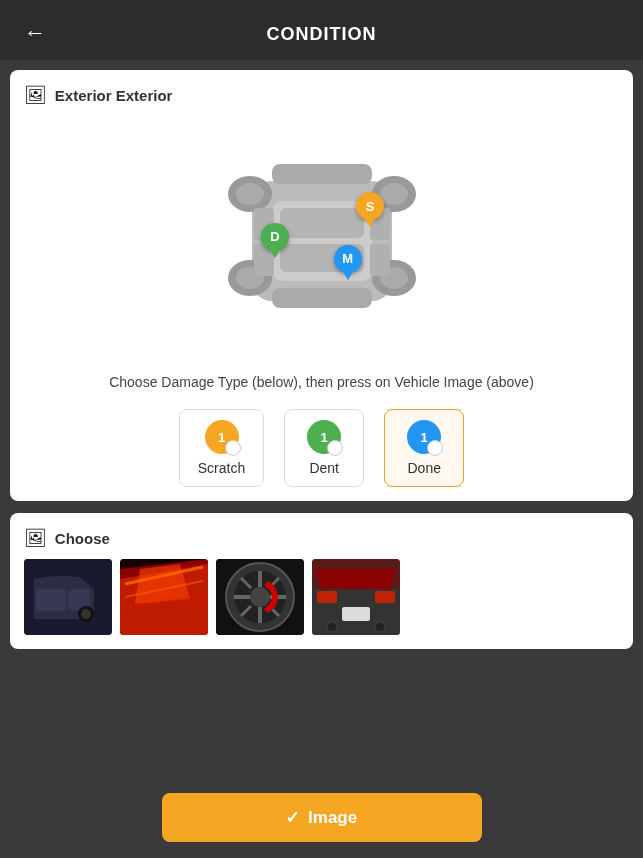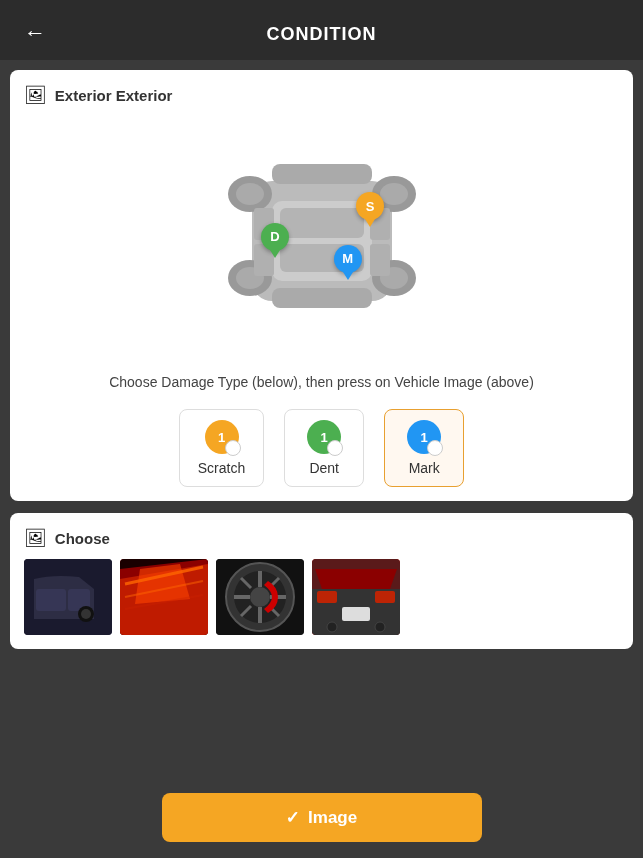--- a/index.html
+++ b/index.html
@@ -318,21 +318,21 @@
       <button class="damage-type-btn">
         <div class="damage-badge badge-scratch">1</div>
         <span class="damage-label">Scratch</span>
       </button>
       <button class="damage-type-btn">
         <div class="damage-badge badge-dent">1</div>
         <span class="damage-label">Dent</span>
       </button>
       <button class="damage-type-btn active">
         <div class="damage-badge badge-mark">1</div>
-        <span class="damage-label">Mark</span>
+        <span class="damage-label">Done</span>
       </button>
     </div>
   </div>
 
   <div class="card">
     <div class="card-header">
       <span class="card-header-icon">🖼</span>
       <span class="card-header-label">Choose</span>
     </div>
     <div class="images-grid">

